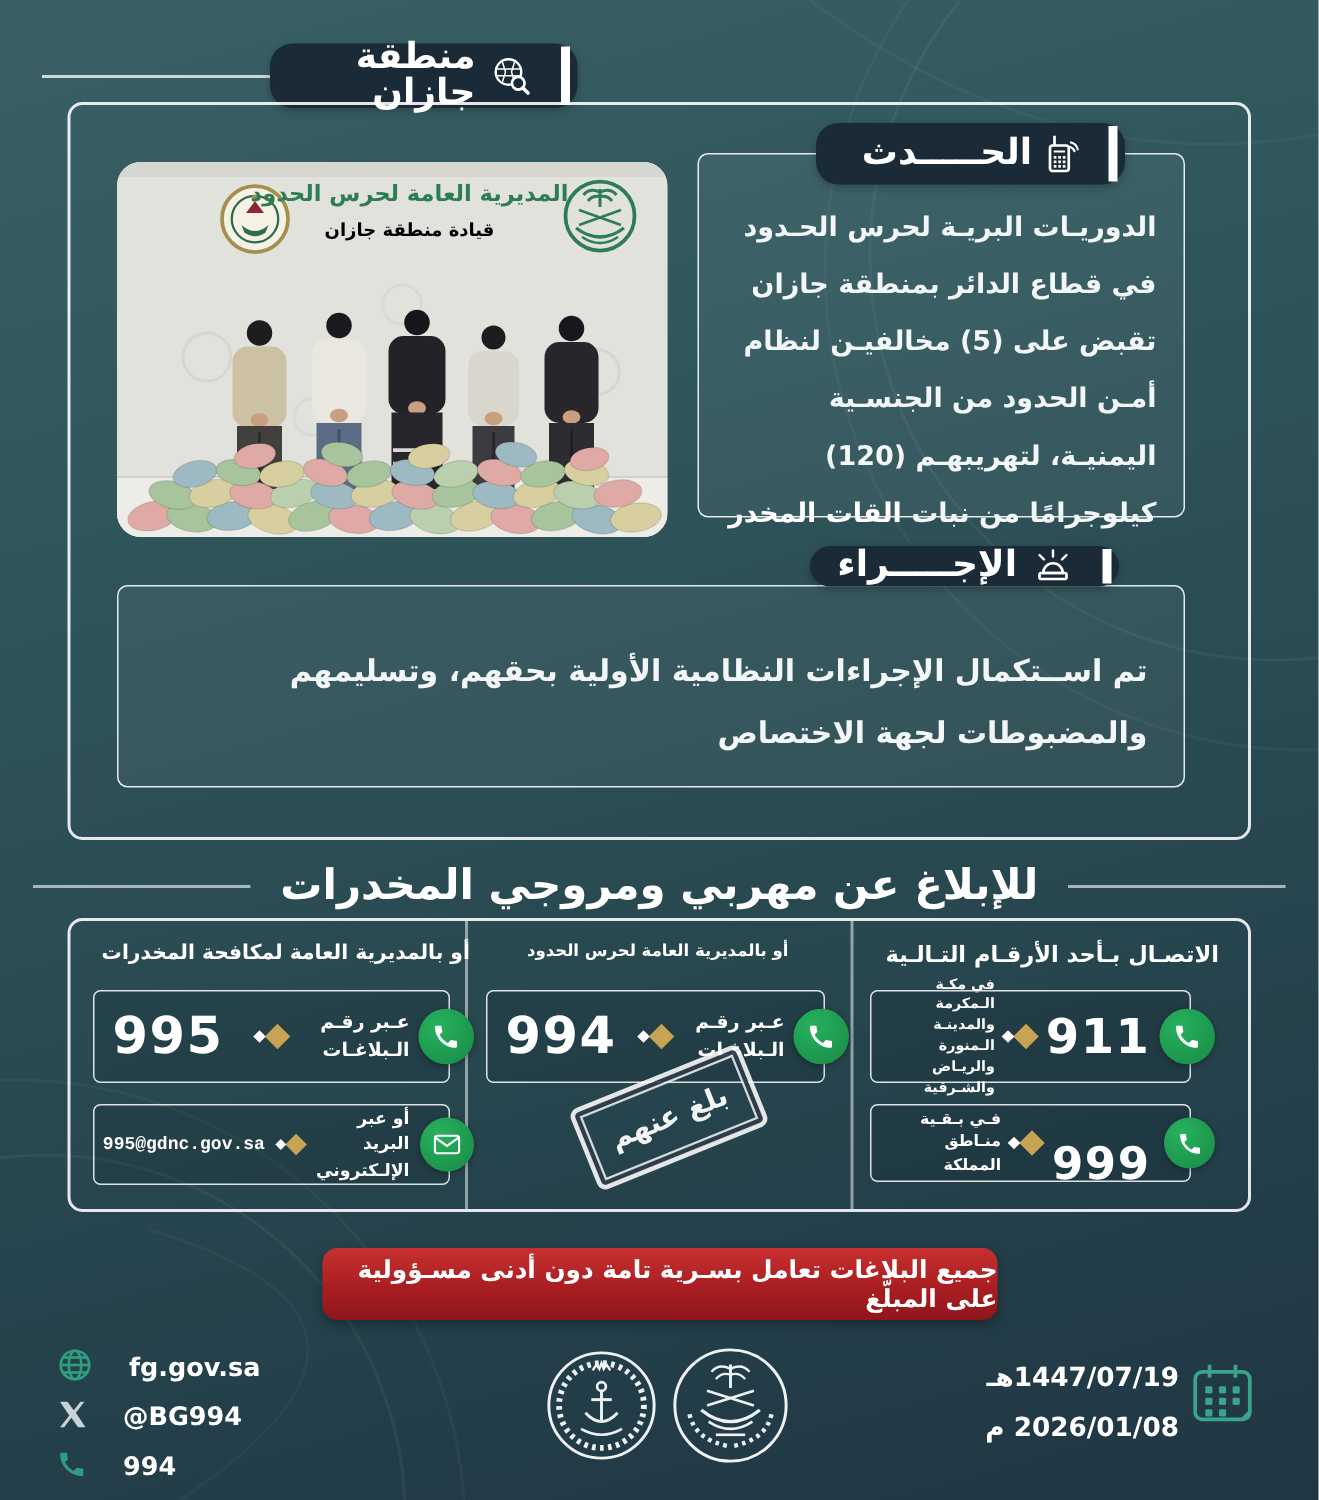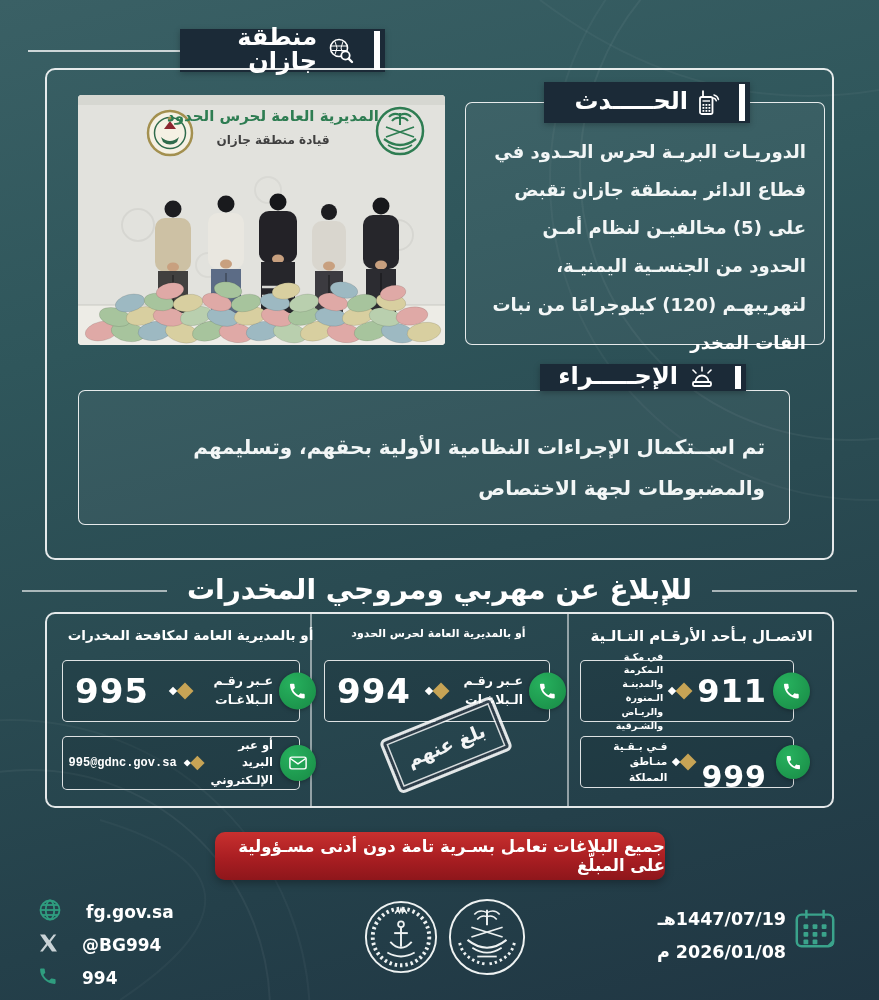--- a/index.html
+++ b/index.html
@@ -14,20 +14,21 @@
 
   
   .bg-decor { position:absolute; inset:0; pointer-events:none; }
 
   
   .badge {
     position: absolute; background: #1b2a37;
     display: flex; direction: rtl; align-items: center;
     gap: 10px; padding: 0 30px 0 18px;
     box-shadow: 0 2px 6px rgba(0,0,0,.25);
+    border-radius: 15px;
   }
   .badge .vbar { position: absolute; right: 5px; top: 2px; bottom: 2px; width: 6px; background: #fff; }
   .badge .btxt { font-weight: bold; font-size: 24px; letter-spacing: 0; line-height: 1; padding-bottom: 4px; }
   .badge .bicon { display: flex; align-items: center; }
 
   .thin-line { position: absolute; height: 2px; background: rgba(255,255,255,.75); }
 
   
   .frame { position: absolute; border: 2px solid rgba(255,255,255,.88); border-radius: 10px; }
   .frame-light { background: rgba(255,255,255,.05); }
@@ -40,26 +41,26 @@
   }
   .event-text b { font-weight: bold; color: #ffffff; }
   .proc-text {
     position: absolute; inset: 36px 24px 10px 24px;
     direction: rtl; text-align: right;
     font-size: 20px; font-weight: bold; line-height: 2.05;
     color: #f2f6f6;
   }
 
   
-  .photo { position: absolute; left: 78px; top: 95px; width: 367px; height: 250px; border-radius: 4px; overflow: hidden; background:#e2e2dd; }
+  .photo { position: absolute; left: 78px; top: 108px; width: 367px; height: 250px; border-radius: 16px; overflow: hidden; background:#e2e2dd; }
   .photo svg { display:block; }
   .photo-line1 { position: absolute; top: 12px; right: 52px; width: 240px; text-align: center;
     color: #2e7d52; font-weight: bold; font-size: 15px; direction: rtl; }
   .photo-line2 { position: absolute; top: 38px; right: 52px; width: 240px; text-align: center;
-    color: #404040; font-weight: bold; font-size: 12px; direction: rtl; }
+    color: #000000; font-weight: bold; font-size: 12px; direction: rtl; }
 
   
   .report-title-row {
     position: absolute; left: 0; top: 570px; width: 879px; height: 42px;
     display: flex; align-items: center; gap: 20px; padding: 0 22px;
   }
   .report-title-row .line { flex: 1; height: 1.5px; background: rgba(255,255,255,.6); }
   .report-title { font-size: 28px; font-weight: bold; direction: rtl; white-space: nowrap; padding-bottom:4px;text-align:right; }
 
   .report-box { position:absolute; left:45px; top:612px; width:789px; height:196px;
@@ -262,21 +263,21 @@
       <ellipse cx="150" cy="195" rx="14" ry="8" fill="#a7c49d" transform="rotate(10 150 195)"></ellipse>
       <ellipse cx="208" cy="196" rx="14" ry="8" fill="#d8cfa0" transform="rotate(-9 208 196)"></ellipse>
       <ellipse cx="266" cy="195" rx="14" ry="8" fill="#9db9c2" transform="rotate(12 266 195)"></ellipse>
       <ellipse cx="315" cy="198" rx="13" ry="7.5" fill="#dfa9a6" transform="rotate(-10 315 198)"></ellipse>
     </g>
   </svg>
   <div class="photo-line1">المديرية العامة لحرس الحدود</div>
   <div class="photo-line2">قيادة منطقة جازان</div>
 </div>
 
-<div class="frame frame-light" style="left:465px; top:102px; width:360px; height:243px; border-width:1.5px; border-radius:7px;padding-left:36px;">
+<div class="frame frame-light" style="left:465px; top:102px; width:325px; height:243px; border-width:1.5px; border-radius:7px;padding-left:36px;">
   <div class="event-text">
     <span>الدوريـات البريـة لحرس الحـدود في قطاع الدائر بمنطقة جازان تقبض على (5) مخالفيـن لنظام أمـن الحدود من الجنسـية اليمنيـة، لتهريبهـم  (120) كيلوجرامًا من نبات </span><b>القات المخدر</b>
   </div>
 </div>
 <div class="badge" style="left:544px; top:82px; width:206px; height:41px;">
   <span class="vbar"></span>
   <span class="bicon">
     <svg width="22" height="28" viewBox="0 0 22 28">
       <line x1="5" y1="1.5" x2="5" y2="8" stroke="#fff" stroke-width="1.8"></line>
       <rect x="2" y="8" width="12.5" height="17" rx="1.8" fill="none" stroke="#fff" stroke-width="1.8"></rect>

